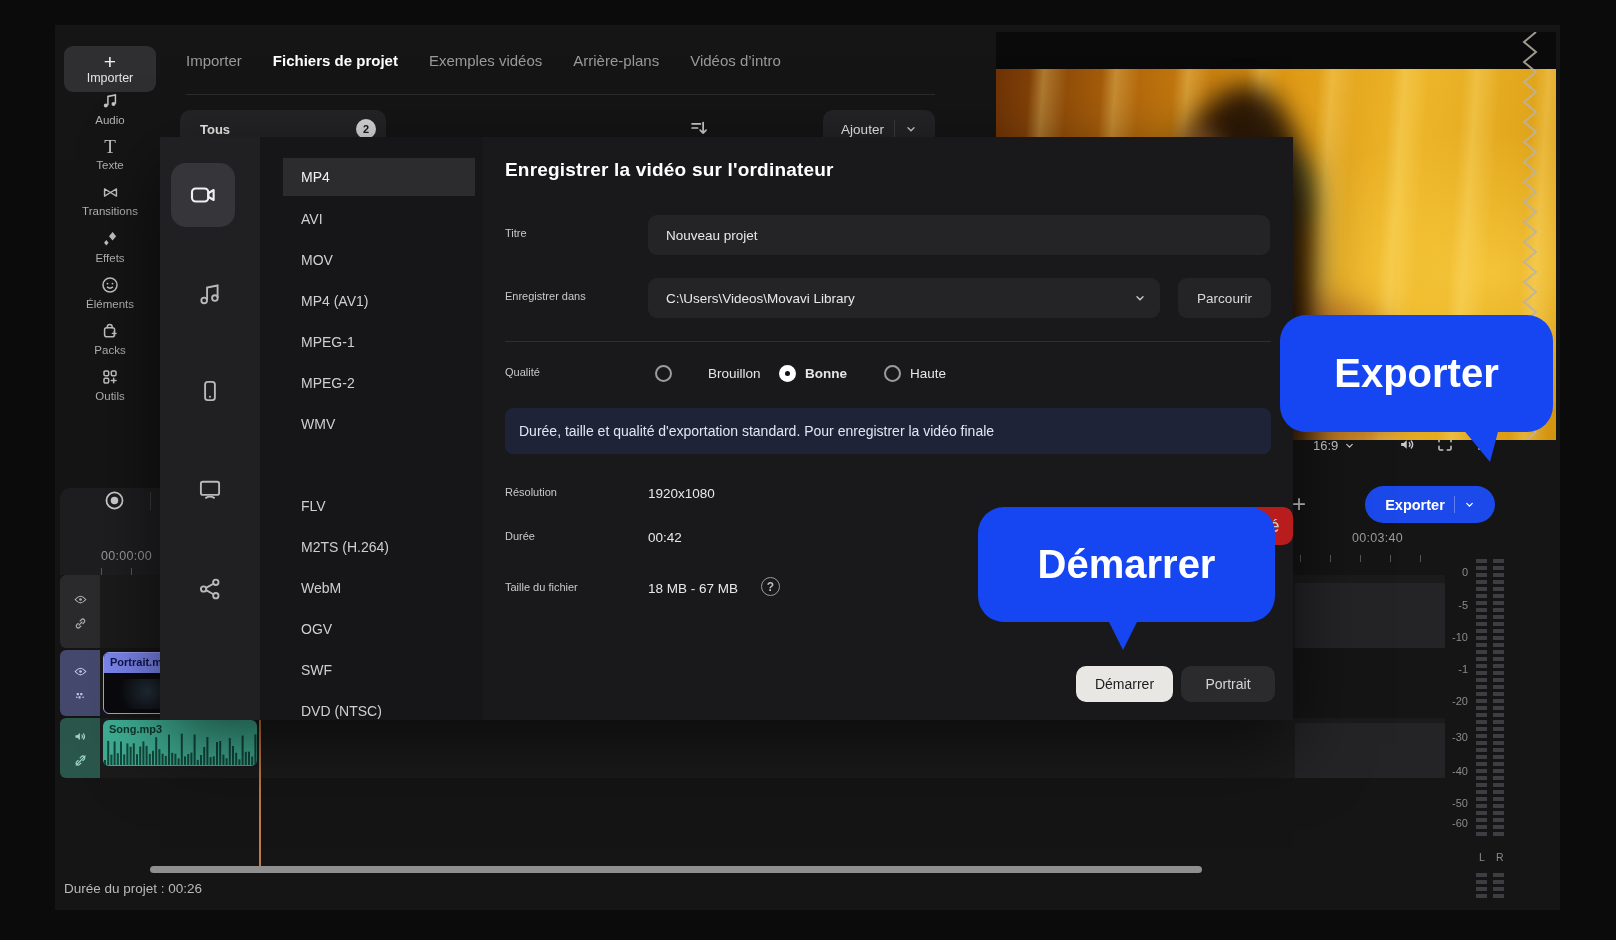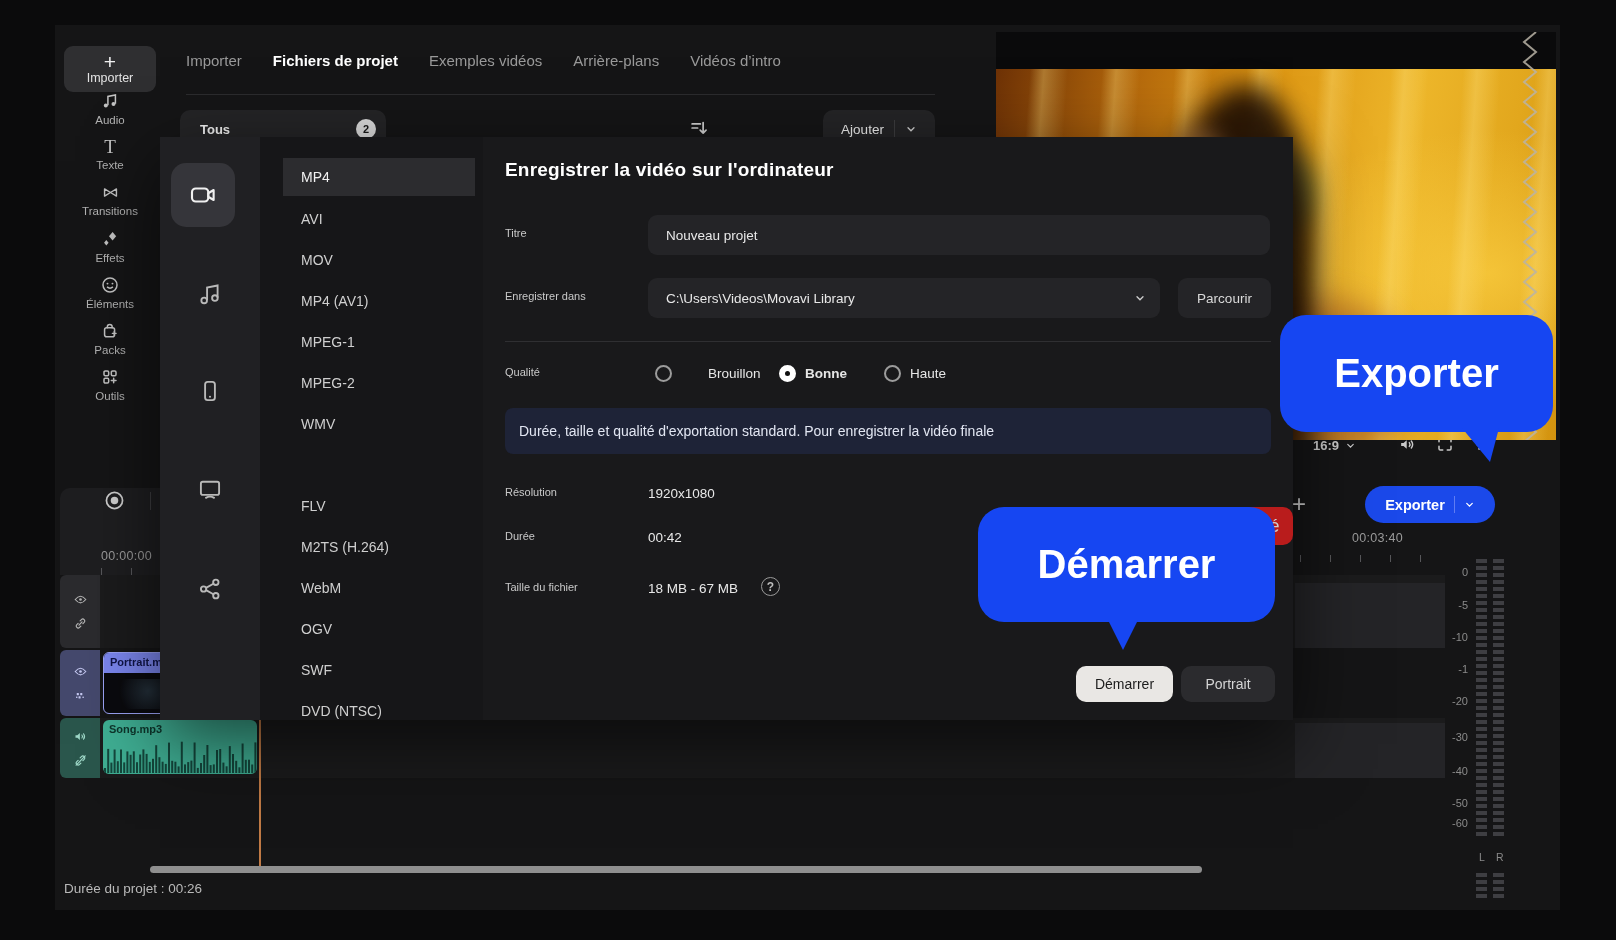--- a/index.html
+++ b/index.html
@@ -58,21 +58,21 @@
   .pv-shoulder{position:absolute;left:40%;top:62%;width:34%;height:45%;border-radius:50%;
     background:#b06a25;opacity:.8;filter:blur(16px);}
   .pv-teal{position:absolute;left:45%;top:22%;width:12%;height:22%;border-radius:50%;
     background:#3f7d5e;opacity:.55;filter:blur(12px);}
   .pv-face{position:absolute;left:31%;top:16%;width:10%;height:16%;border-radius:50%;
     background:#c98b4f;opacity:.5;filter:blur(10px);}
   .torn{position:absolute;right:14px;top:0;width:22px;height:408px;}
 
   
   .pvc{display:flex;align-items:center;color:#c9c9c9;}
-  .ratio-lbl{font-size:13px;font-weight:700;color:#c9c9c9;}
+  .ratio-lbl{font-size:13px;font-weight:400;color:#c9c9c9;}
 
   
   .exp-btn{left:1310px;top:461px;width:130px;height:37px;background:#1b49ea;border-radius:19px;
            display:flex;align-items:center;justify-content:center;gap:9px;z-index:6;}
   .exp-btn .lbl{color:#fff;font-weight:700;font-size:14.5px;}
   .exp-btn .sep{width:1px;height:17px;background:#5f7cf3;}
 
   
   .tl-toolbar{left:5px;top:463px;width:100px;height:87px;background:#1e1e20;border-radius:10px 0 0 0;}
   .timecode{font-size:12.5px;color:#9b9b9b;letter-spacing:.3px;}
@@ -321,21 +321,21 @@
           <path d="M5 19.5L19.5 4.5"></path>
         </svg>
     </div>
 
     <div class="abs clip" style="left:48px;top:627px;width:154px;height:62px;background:#0a0a0e;border:1.5px solid #9aa2f5;">
       <div style="background:#7c87f0;height:20px;">
         <div class="clip-label" style="color:#101549;">Portrait.m</div>
       </div>
       <div style="position:absolute;left:8px;top:26px;width:60px;height:30px;background:radial-gradient(circle at 60% 40%, #24303a, #0a0a0e 70%);border-radius:3px;"></div>
     </div>
-    <div class="abs clip" style="left:48px;top:695px;width:154px;height:54px;background:#3fae93;">
+    <div class="abs clip" style="left:48px;top:695px;width:154px;height:46px;background:#3fae93;">
       <div class="clip-label" style="color:#0d352b;">Song.mp3</div>
       <svg id="wf" width="154" height="36" viewBox="0 0 154 36" preserveAspectRatio="none" style="position:absolute;left:0;bottom:1px;">
           <rect x="1.0" y="31.0" width="2" height="5.0" fill="#14473c"></rect>
           <rect x="4.2" y="11.9" width="2" height="24.1" fill="#14473c"></rect>
           <rect x="7.4" y="25.6" width="2" height="10.4" fill="#14473c"></rect>
           <rect x="10.6" y="12.5" width="2" height="23.5" fill="#14473c"></rect>
           <rect x="13.8" y="24.2" width="2" height="11.8" fill="#14473c"></rect>
           <rect x="17.0" y="12.5" width="2" height="23.5" fill="#14473c"></rect>
           <rect x="20.2" y="25.4" width="2" height="10.6" fill="#14473c"></rect>
           <rect x="23.4" y="14.4" width="2" height="21.6" fill="#14473c"></rect>

